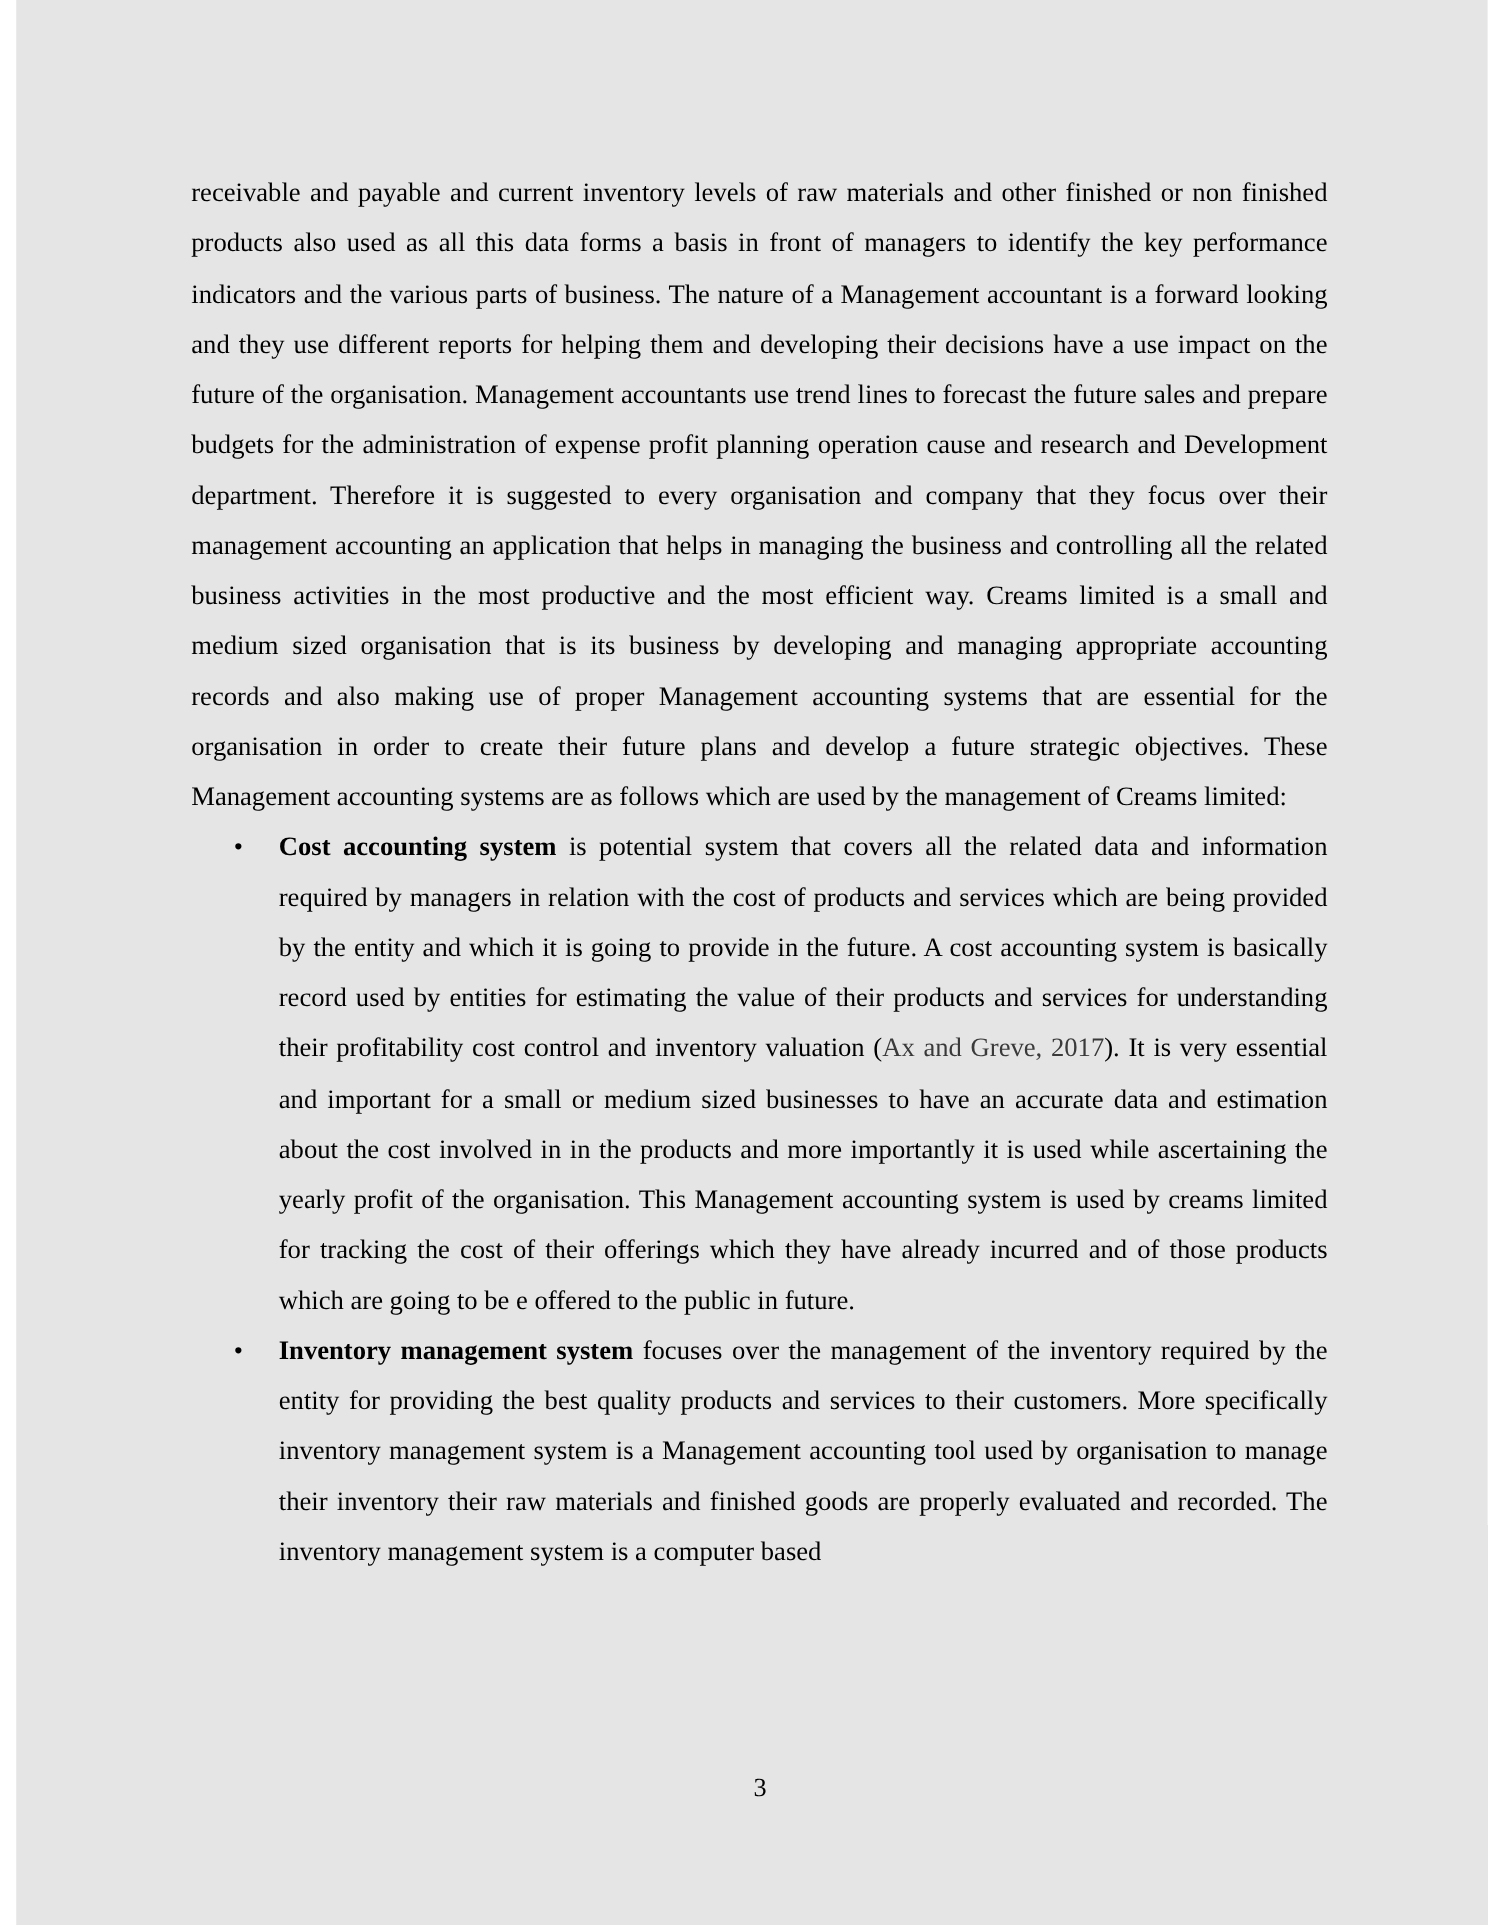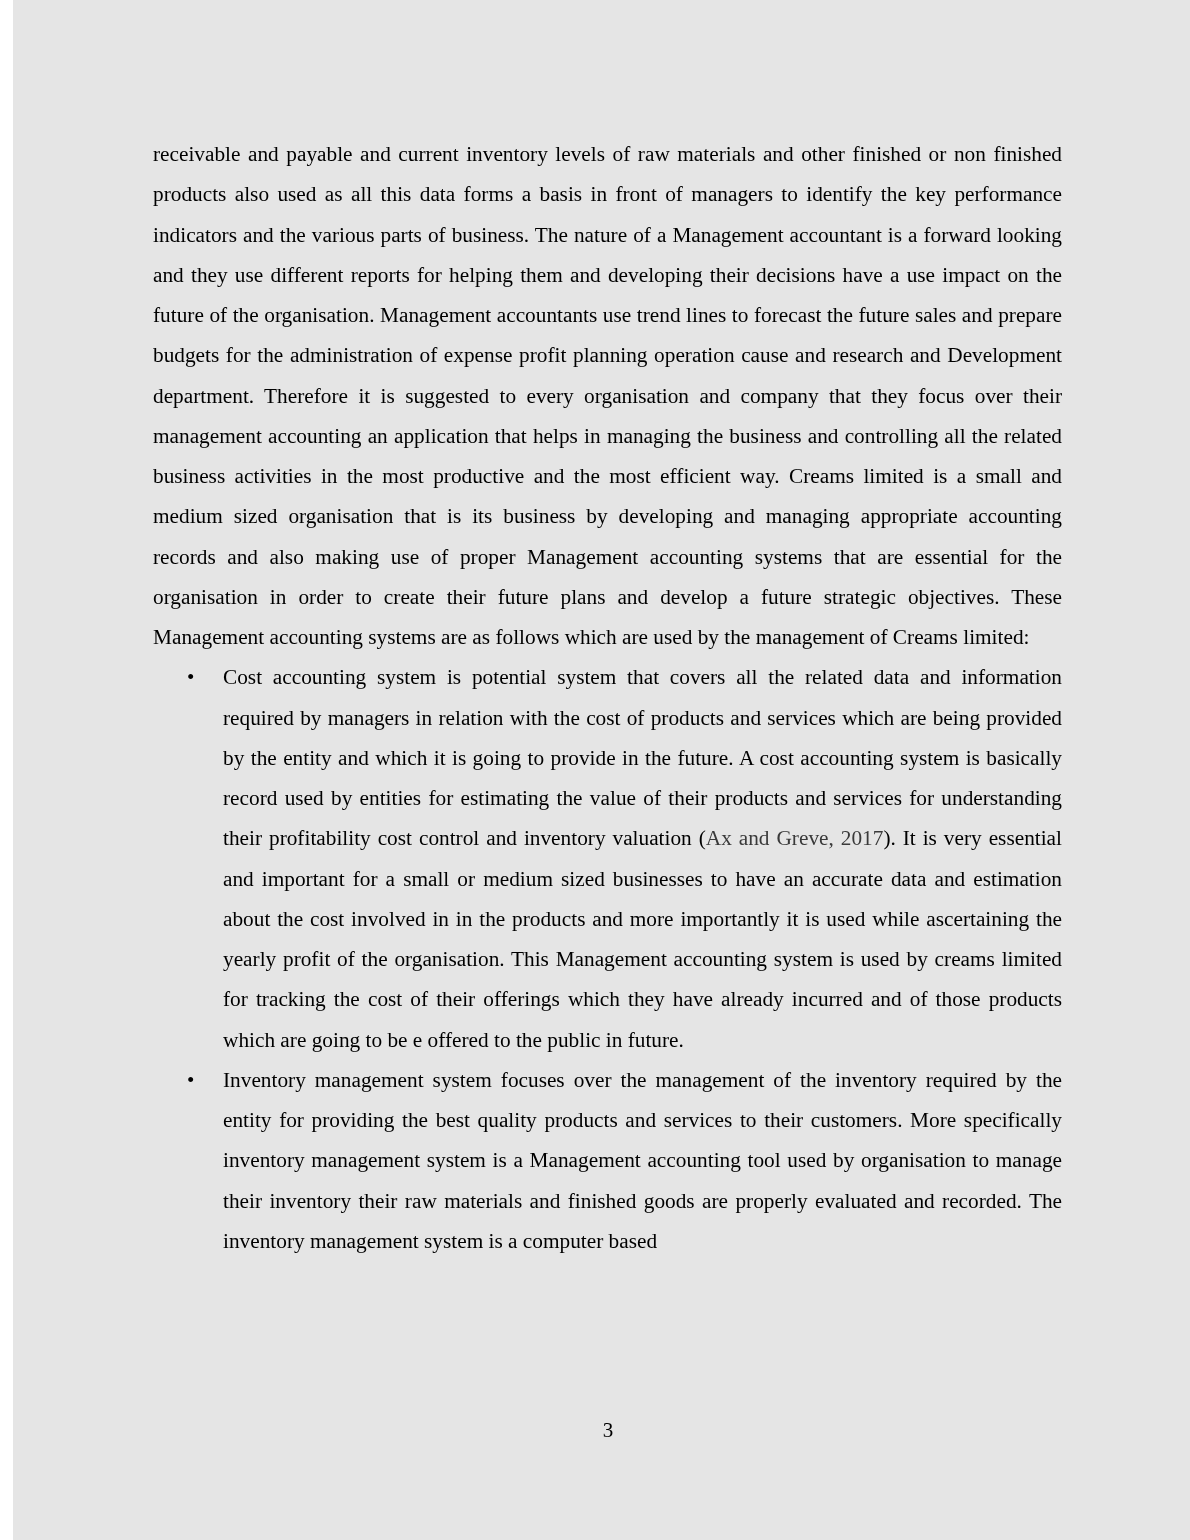--- a/index.html
+++ b/index.html
@@ -46,21 +46,21 @@
       text-align: justify;
     }
     .bullet-glyph {
       position: absolute;
       left: 34px;
       top: 0;
       font-size: 21px;
       line-height: 40.25px;
     }
     .term {
-      font-weight: normal;
+      font-weight: bold;
     }
     .citation {
       color: #3a3a3a;
     }
     .page-number {
       position: absolute;
       left: 0;
       width: 1190px;
       top: 1414px;
       text-align: center;

